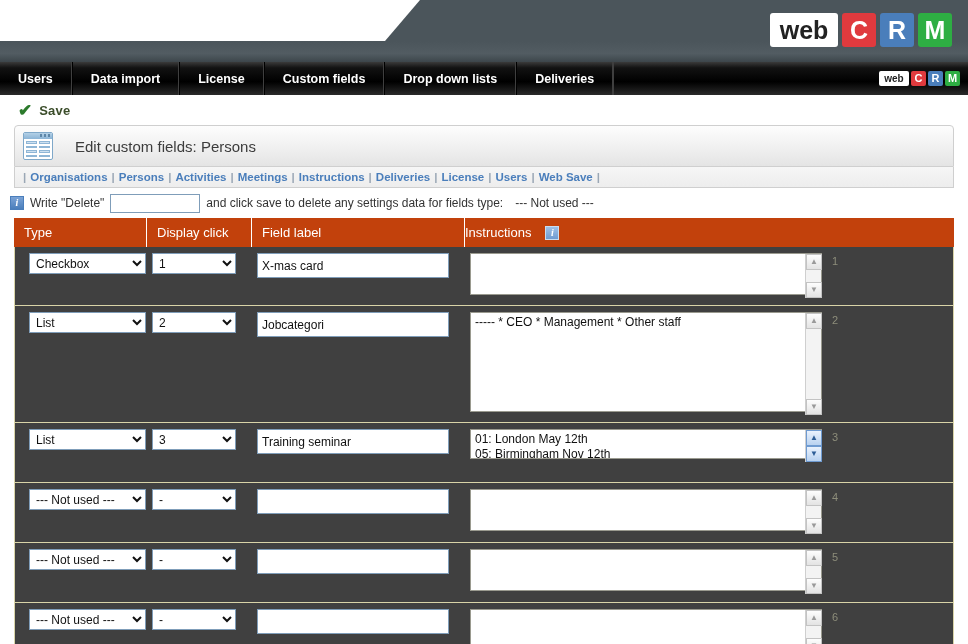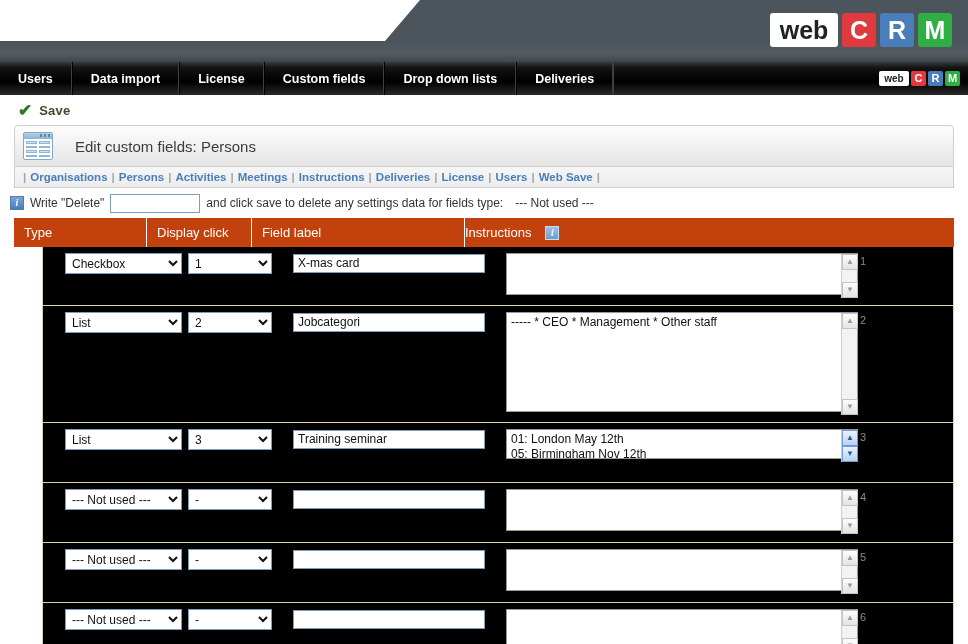--- a/index.html
+++ b/index.html
@@ -208,27 +208,26 @@
     flex: 1; padding-left: 0;
     border-right: none; gap: 14px;
   }
   .th-instr .info-icon {
     background: linear-gradient(to bottom,#9fc0e6,#6f9bd1);
     border-color: #c9dcf0;
   }
 
   .row {
     display: flex;
-    background: #000000;
+    background: #404040;
     border: 1px solid #d9d4a8;
     border-top: none;
     align-items: flex-start;
-    padding: 6px 0 6px 12px;
+    padding: 6px 0 6px 4px;
     position: relative;
-    margin-left: 28px;
   }
   .row.r1 { min-height: 54px; }
   .row.r2 { min-height: 112px; }
   .row.r3 { min-height: 60px; }
   .row.r4 { min-height: 60px; }
   .row.r5 { min-height: 60px; }
   .row.r6 { min-height: 60px; }
 
   .cell-type { width: 133px; padding-left: 10px; }
   .cell-order { width: 105px; padding-left: 0; }
@@ -239,21 +238,21 @@
     width: 117px; height: 21px;
     font-size: 12px;
     border: 1px solid #7f9db9;
     background: #ffffff;
     font-family: "Liberation Sans", sans-serif;
     color: #111;
     padding-left: 2px;
   }
   select.fld.ord { width: 84px; }
   input.lbl {
-    width: 192px; height: 19px;
+    width: 192px; height: 25px;
     border: 1px solid #7f9db9;
     background: #ffffff;
     font-size: 12px;
     padding: 0 4px;
     font-family: "Liberation Sans", sans-serif;
     color: #111;
   }
   textarea.instr {
     width: 352px;
     border: 1px solid #9a9a8f;

